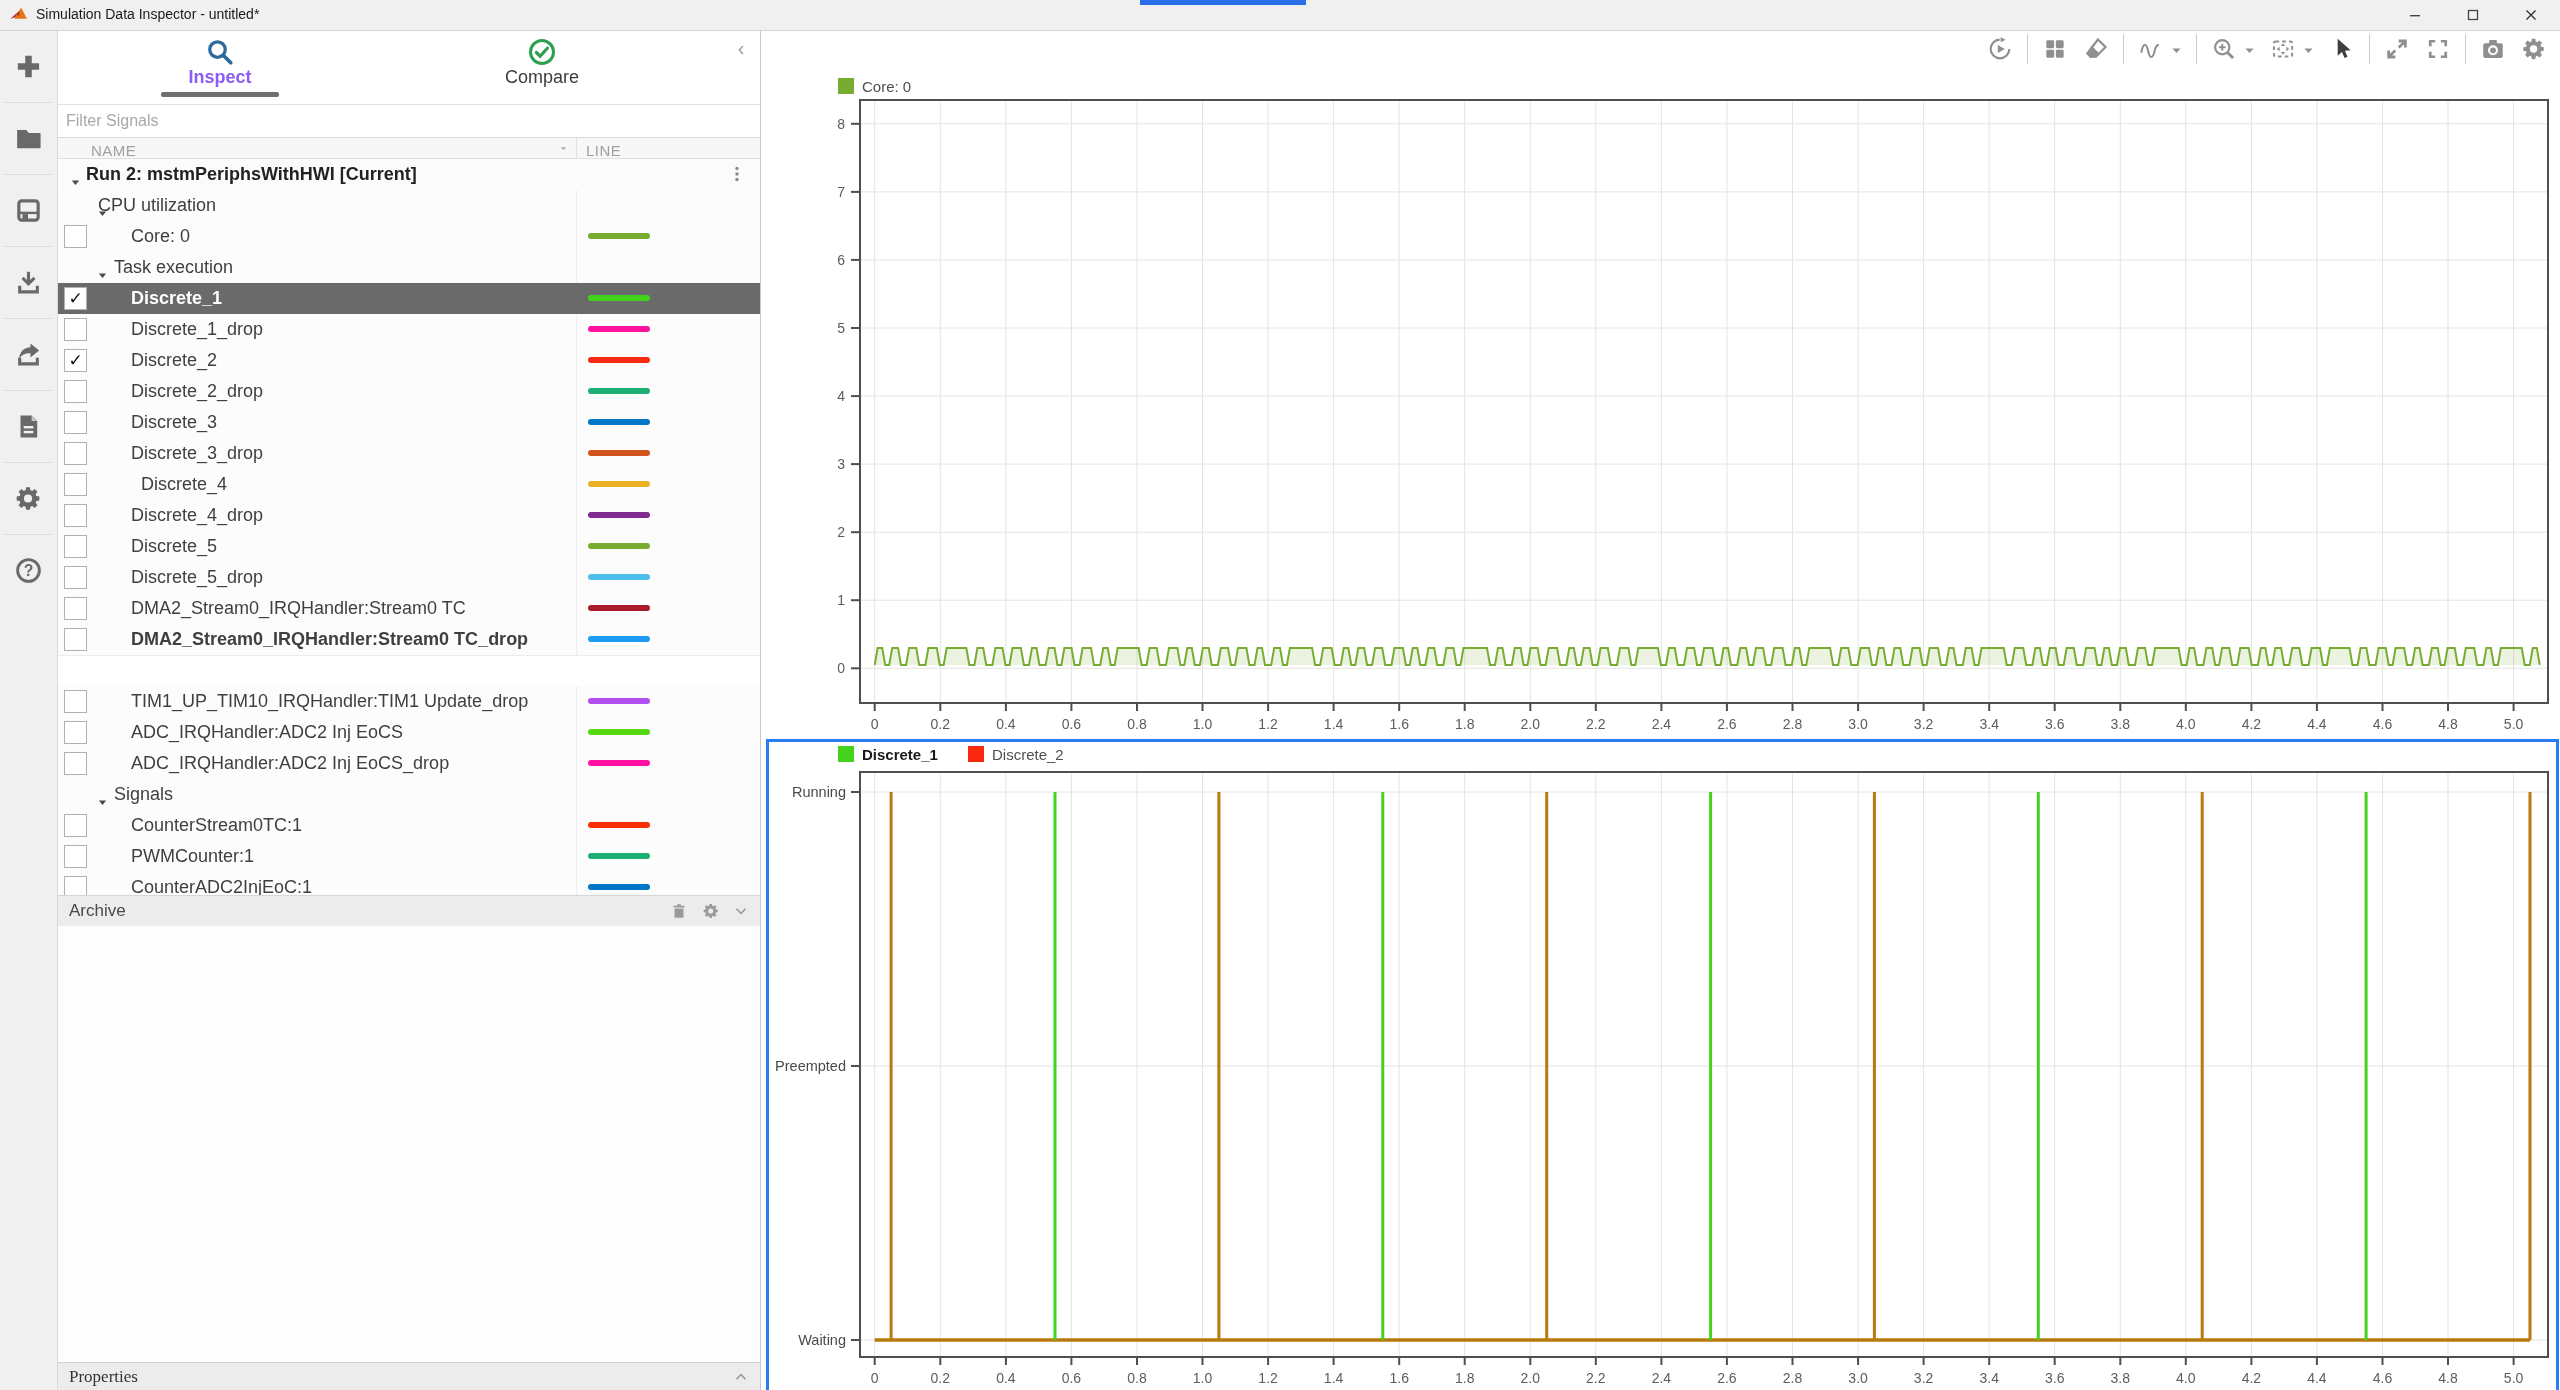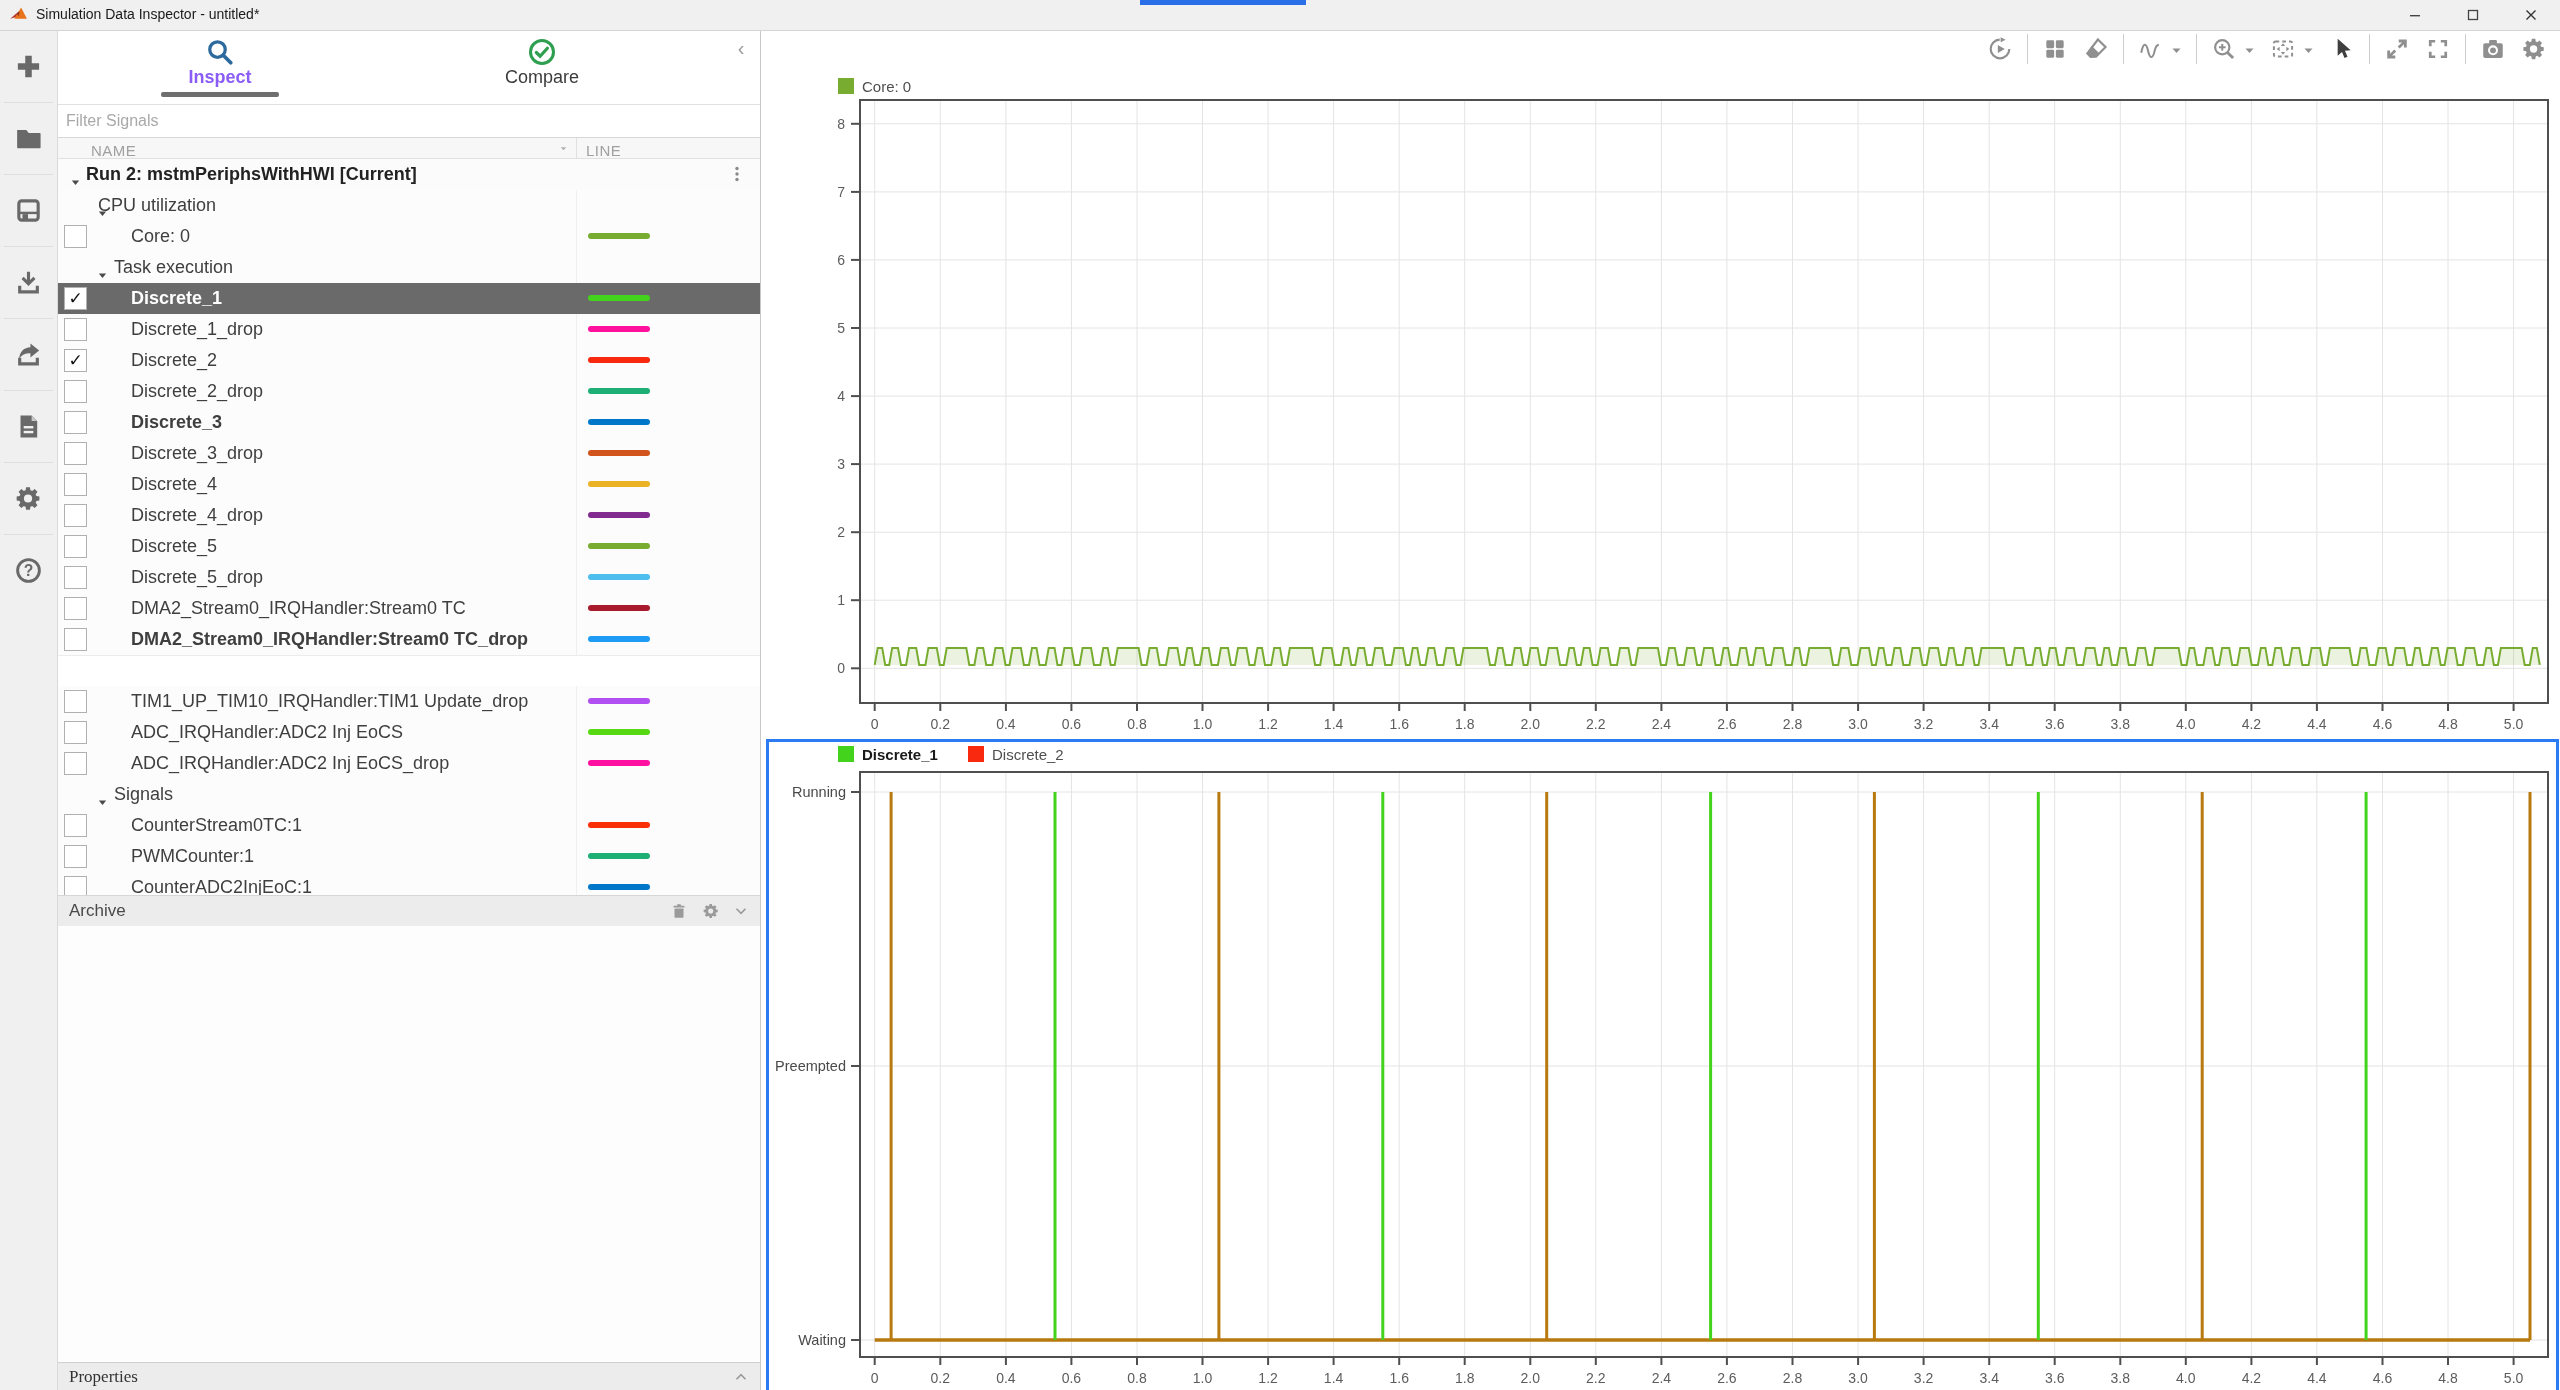--- a/index.html
+++ b/index.html
@@ -242,35 +242,35 @@
           <span class="lbl" style="left:73px">Discrete_2</span>
           <div class="coldiv"></div>
           <div class="swatch" style="background:#f8290e"></div>
         </div>
         <div class="srow signal" style="top: 217px;">
           <span class="cbox"></span>
           <span class="lbl" style="left:73px">Discrete_2_drop</span>
           <div class="coldiv"></div>
           <div class="swatch" style="background:#1daf74"></div>
         </div>
-        <div class="srow signal" style="top: 248px; font-weight: bold;">
+        <div class="srow signal" style="top: 248px;">
           <span class="cbox"></span>
           <span class="lbl" style="left:73px">Discrete_3</span>
           <div class="coldiv"></div>
           <div class="swatch" style="background:#0076c8"></div>
         </div>
         <div class="srow signal" style="top: 279px;">
           <span class="cbox"></span>
           <span class="lbl" style="left:73px">Discrete_3_drop</span>
           <div class="coldiv"></div>
           <div class="swatch" style="background:#d0541b"></div>
         </div>
         <div class="srow signal" style="top: 310px;">
           <span class="cbox"></span>
-          <span class="lbl" style="left:73px">Discrete_4</span>
+          <span class="lbl" style="left:83px">Discrete_4</span>
           <div class="coldiv"></div>
           <div class="swatch" style="background:#eab224"></div>
         </div>
         <div class="srow signal" style="top: 341px;">
           <span class="cbox"></span>
           <span class="lbl" style="left:73px">Discrete_4_drop</span>
           <div class="coldiv"></div>
           <div class="swatch" style="background:#812b90"></div>
         </div>
         <div class="srow signal" style="top: 372px;">

